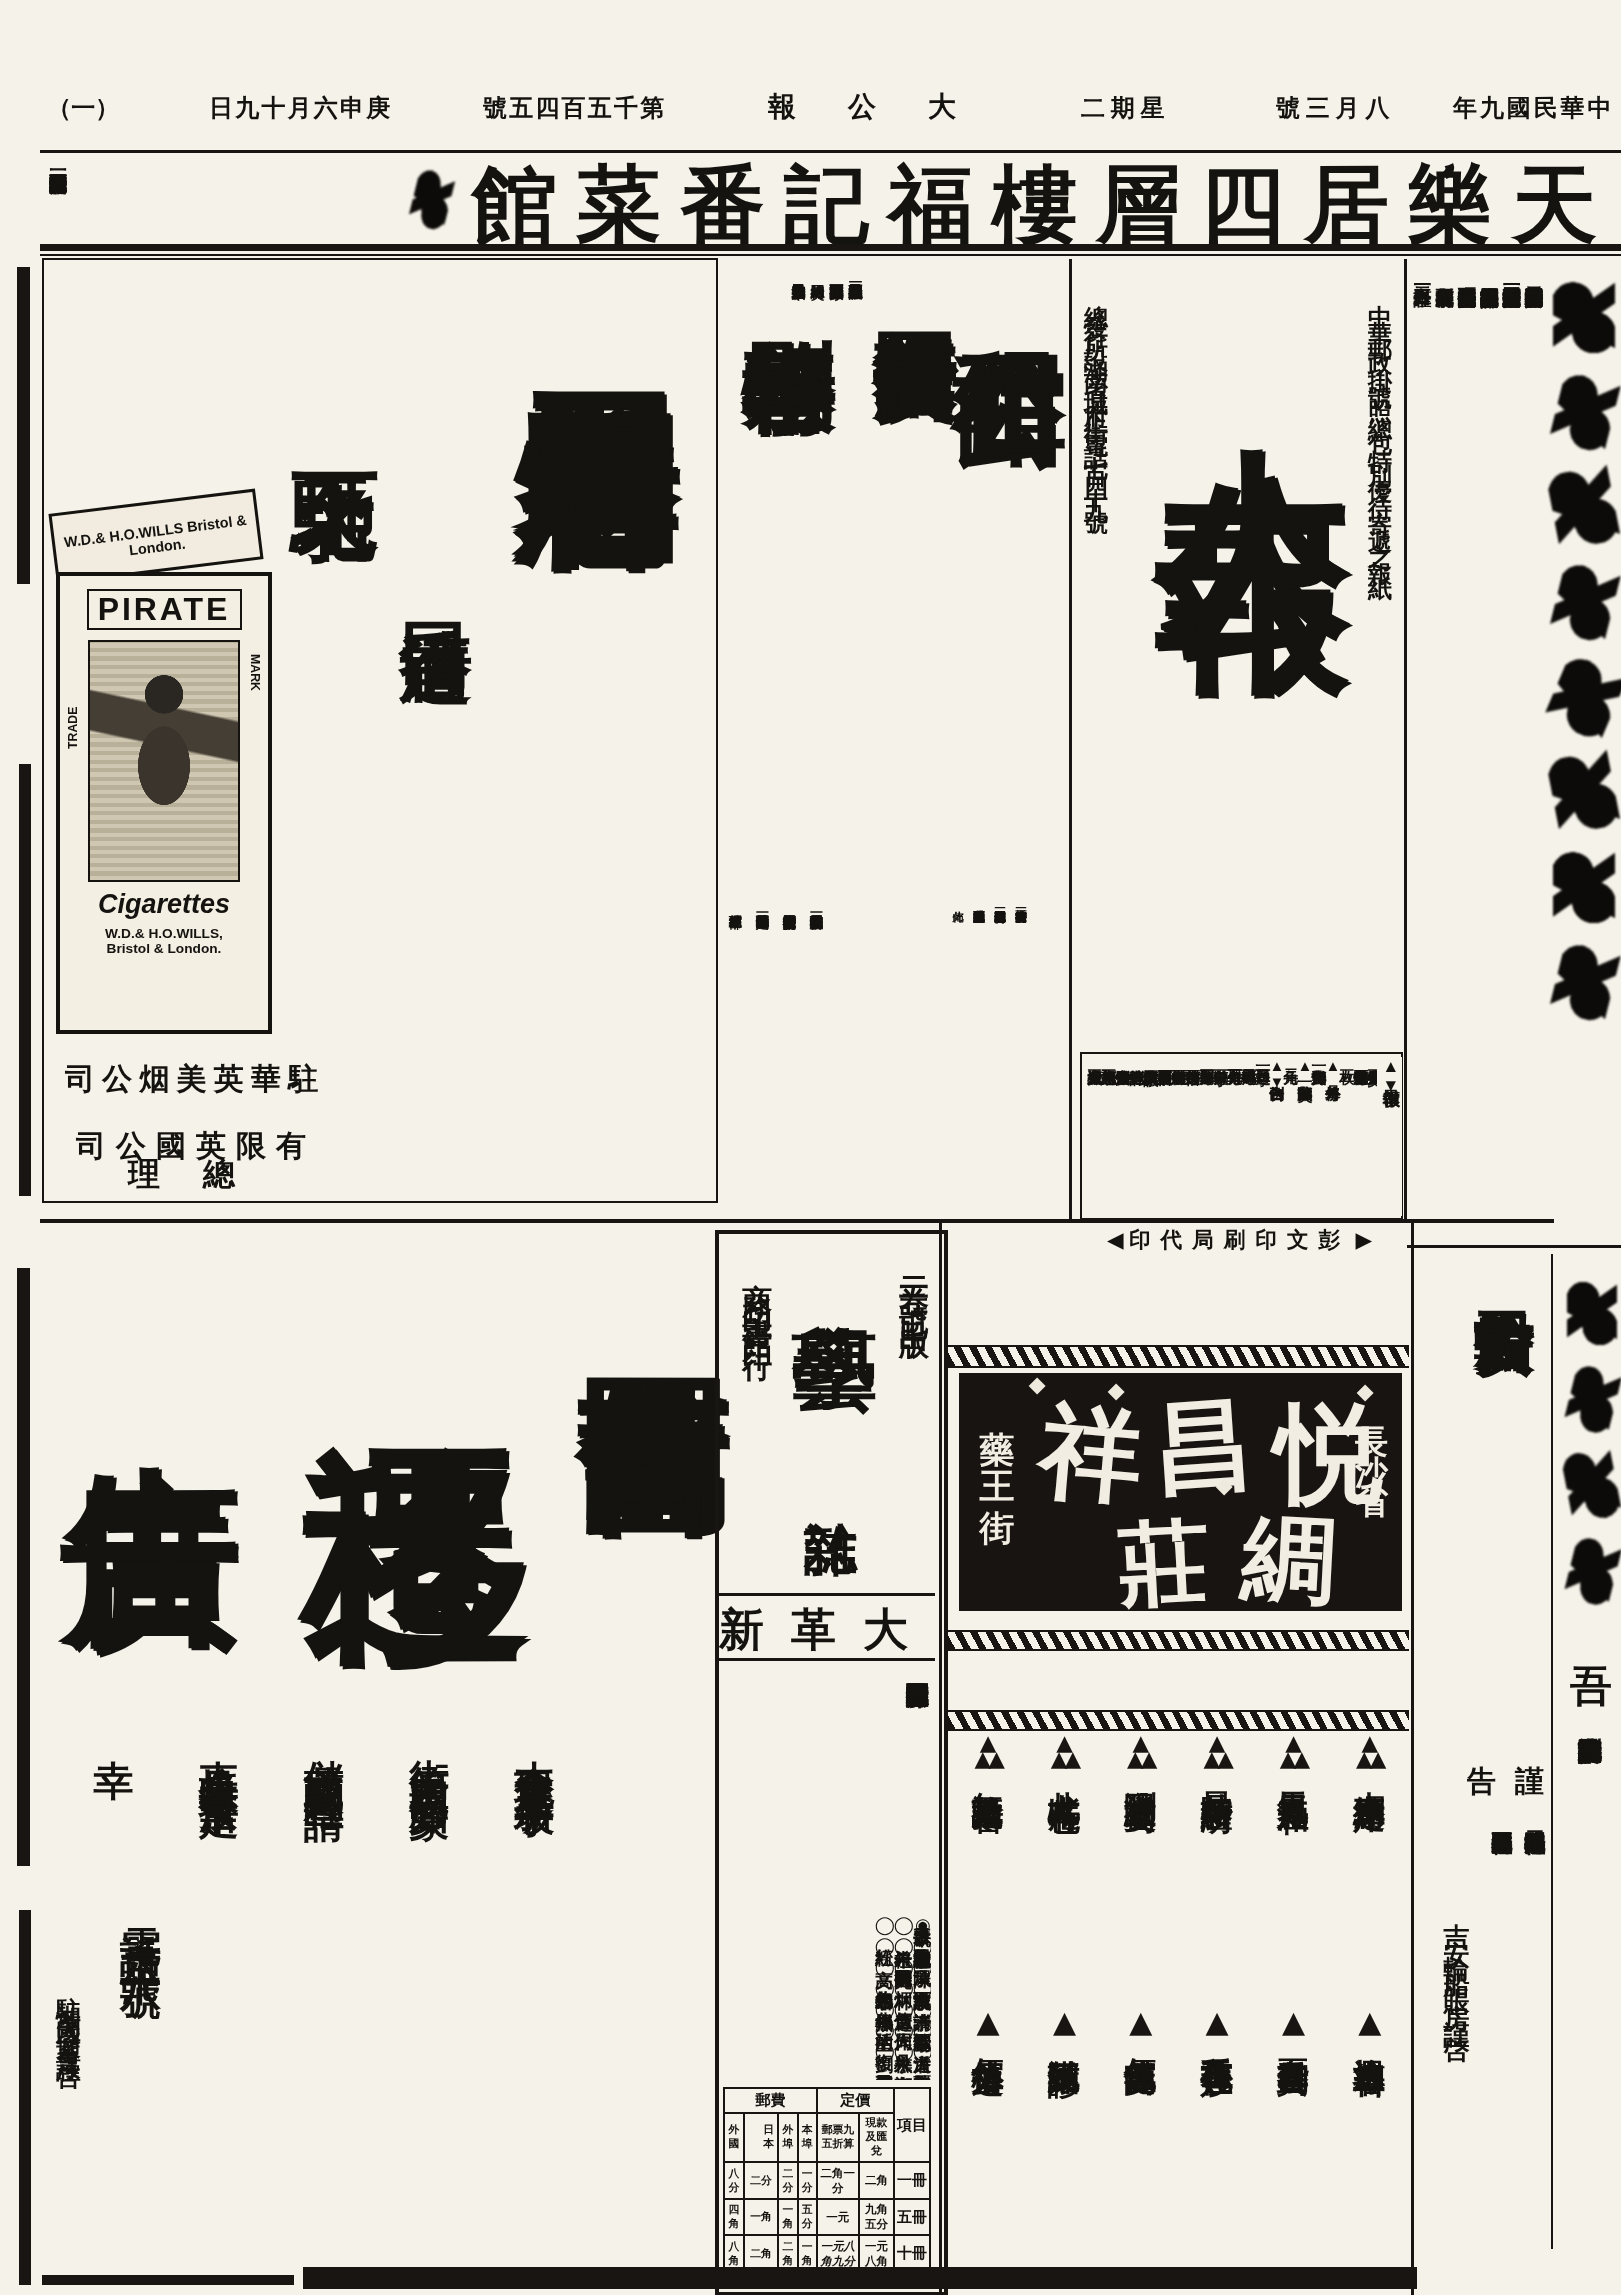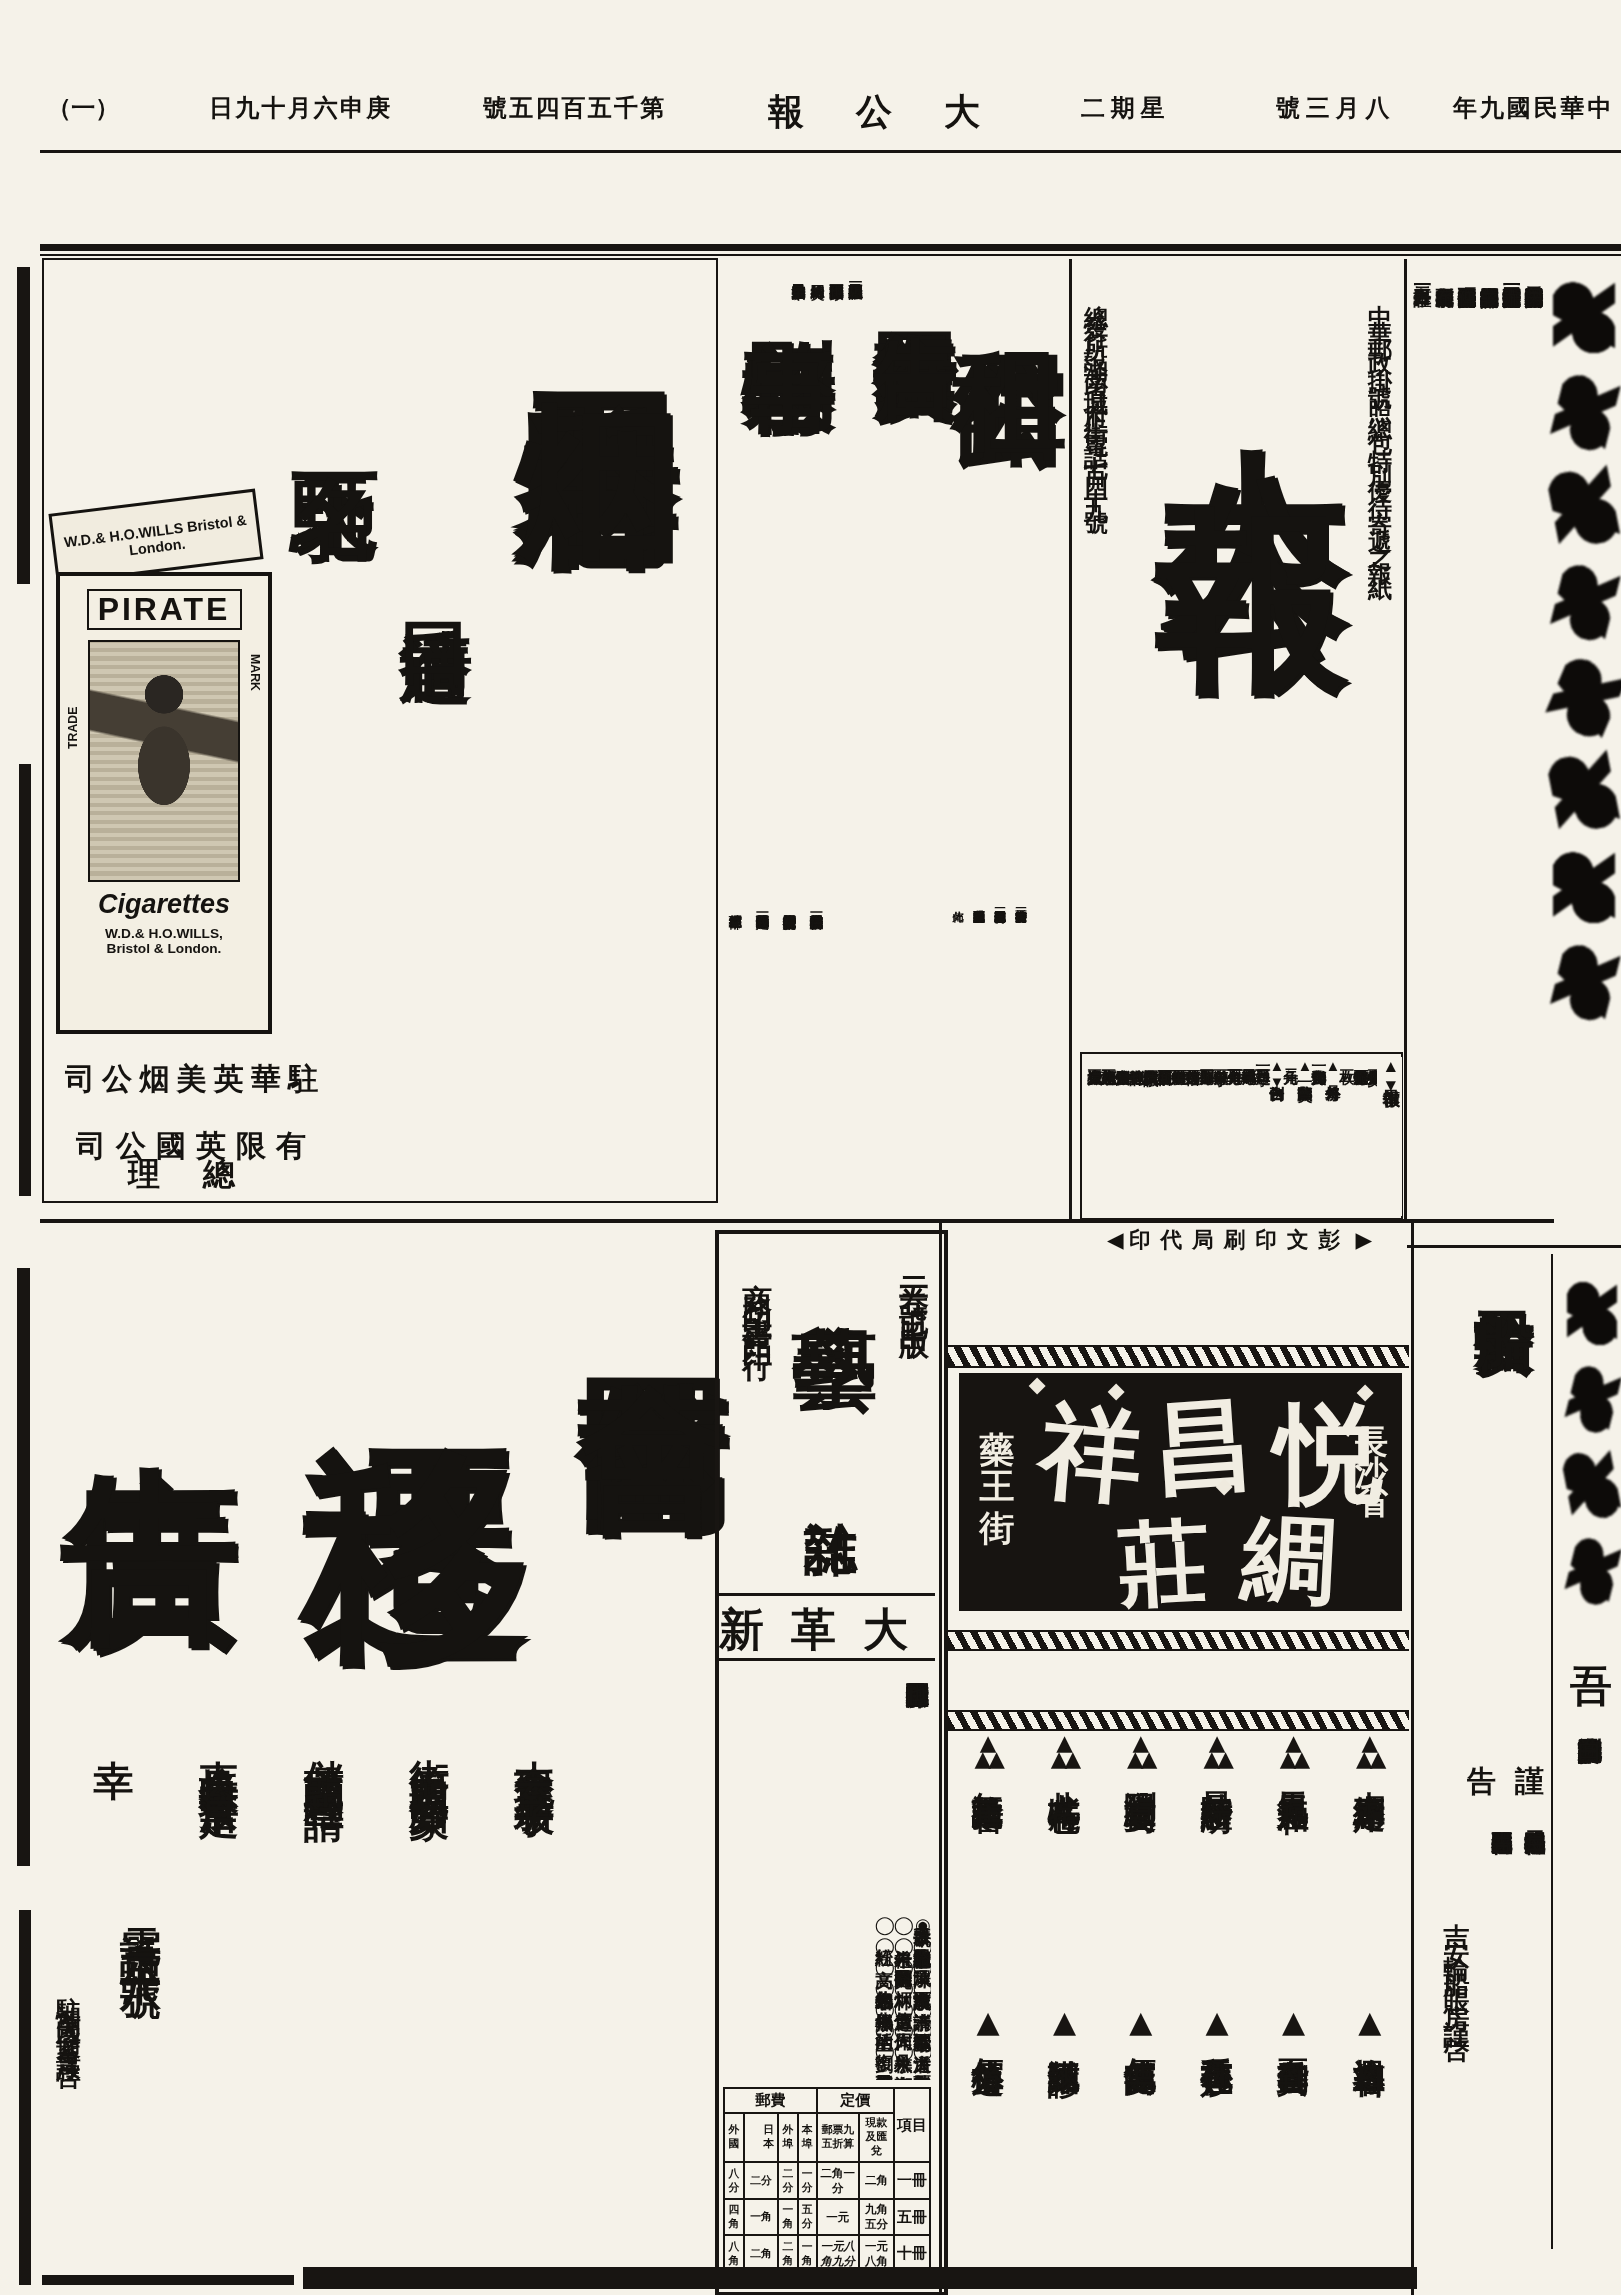--- a/index.html
+++ b/index.html
@@ -35,27 +35,32 @@
 </style>
 </head>
 <body>
 
 <div id="page">
 
   <div class="abs" style="left:40px;top:72px;width:1582px;height:76px;font-size:24px;font-weight:bold;">
     <span class="abs" style="left:1413px;top:20px;letter-spacing:2.9px;">年九國民華中</span>
     <span class="abs" style="left:1236px;top:20px;letter-spacing:5.8px;">號三月八</span>
     <span class="abs" style="left:1041px;top:20px;letter-spacing:5.8px;">二期星</span>
-    <span class="abs" style="left:728px;top:16px;font-size:36px;letter-spacing:52px;">報公大</span>
+    <span class="abs" style="left:728px;top:16px;font-size:28px;letter-spacing:52px;">報公大</span>
     <span class="abs" style="left:443px;top:20px;letter-spacing:2.2px;">號五四百五千第</span>
     <span class="abs" style="left:169px;top:20px;letter-spacing:2.2px;">日九十月六申庚</span>
     <span class="abs" style="left:7.2px;top:20px;">（一）</span>
   </div>
   <div class="rule" style="left:40px;top:150px;width:1582px;height:2.9px;"></div>
 
+  <div class="abs" style="left:40px;top:154px;width:1582px;height:88px;">
+    <div class="v" style="position:absolute;left:5.8px;top:7.2px;height:75px;font-size:17.3px;font-weight:bold;line-height:22.3px;">本號開設長沙東魚塘街佳製歐美大菜各色細點自運泰西罐頭食品各國名酒糖菓餅乾一應俱全在店出堂任憑客意如蒙賜頋毋任歡迎電話三百一十五號</div>
+    <div class="blob" style="position:absolute;left:371px;top:4.3px;width:40px;height:68px;"></div>
+    <div class="abs b" style="left:432px;top:-5.8px;width:1146px;font-size:85px;letter-spacing:19px;white-space:nowrap;">館菜番記福樓層四居樂天</div>
+  </div>
   <div class="rule" style="left:40px;top:244px;width:1582px;height:6.5px;"></div>
   <div class="rule" style="left:40px;top:254px;width:1582px;height:2.2px;"></div>
 
   <div class="rule" style="left:17.3px;top:267px;width:13px;height:317px;"></div>
   <div class="rule" style="left:19px;top:764px;width:11.5px;height:432px;"></div>
   <div class="rule" style="left:17.3px;top:1268px;width:13px;height:598px;"></div>
   <div class="rule" style="left:19px;top:1910px;width:11.5px;height:375px;"></div>
 
   <div class="rule" style="left:1404px;top:259px;width:2.9px;height:962px;"></div>
   <div class="abs" title="草書大字" style="left:1548px;top:268px;width:72px;height:923px;">

